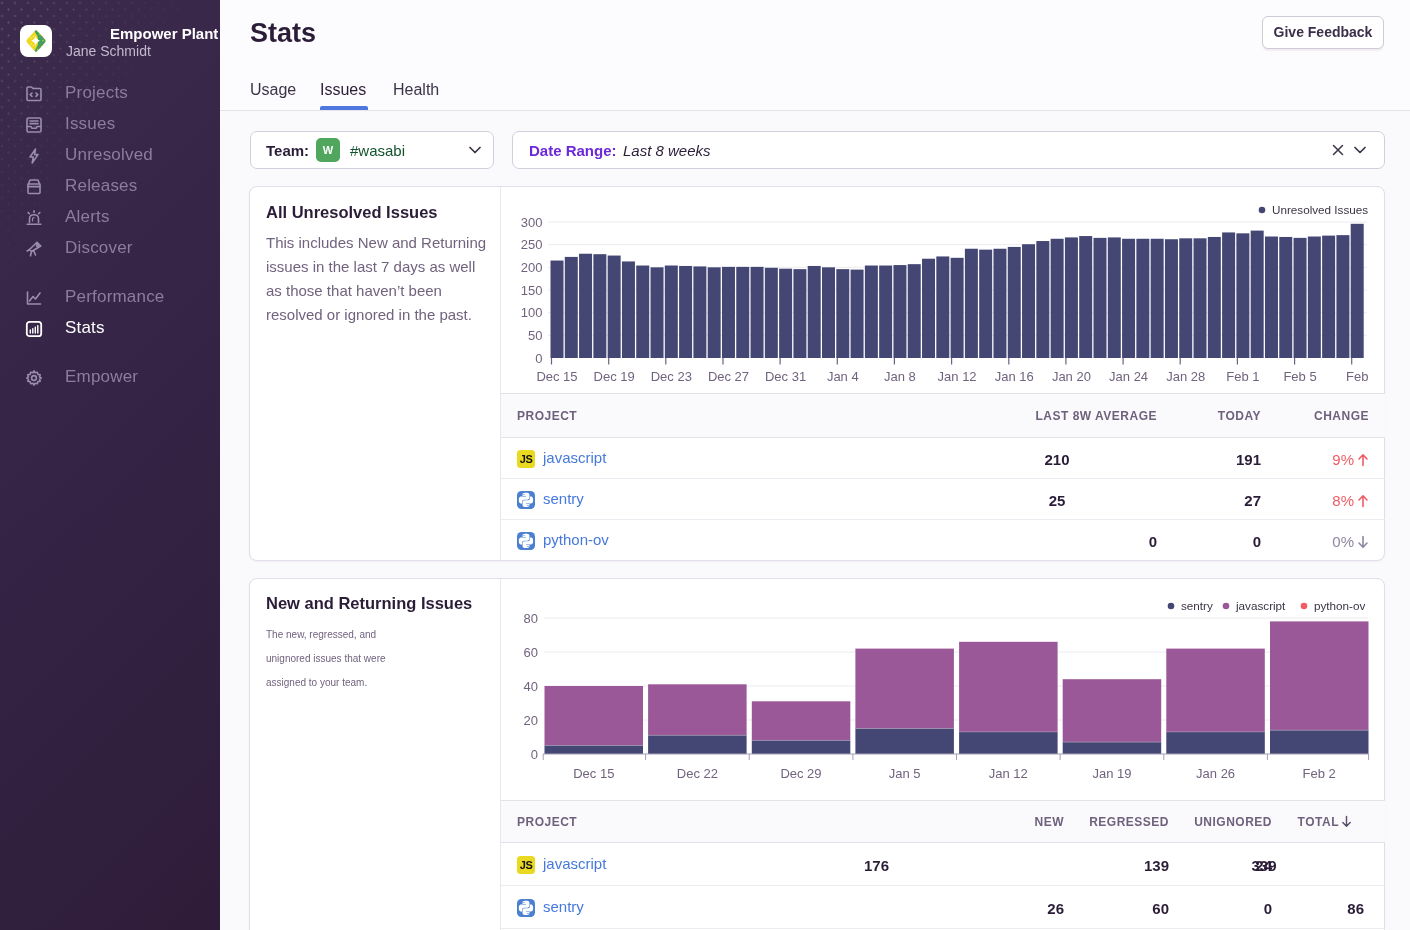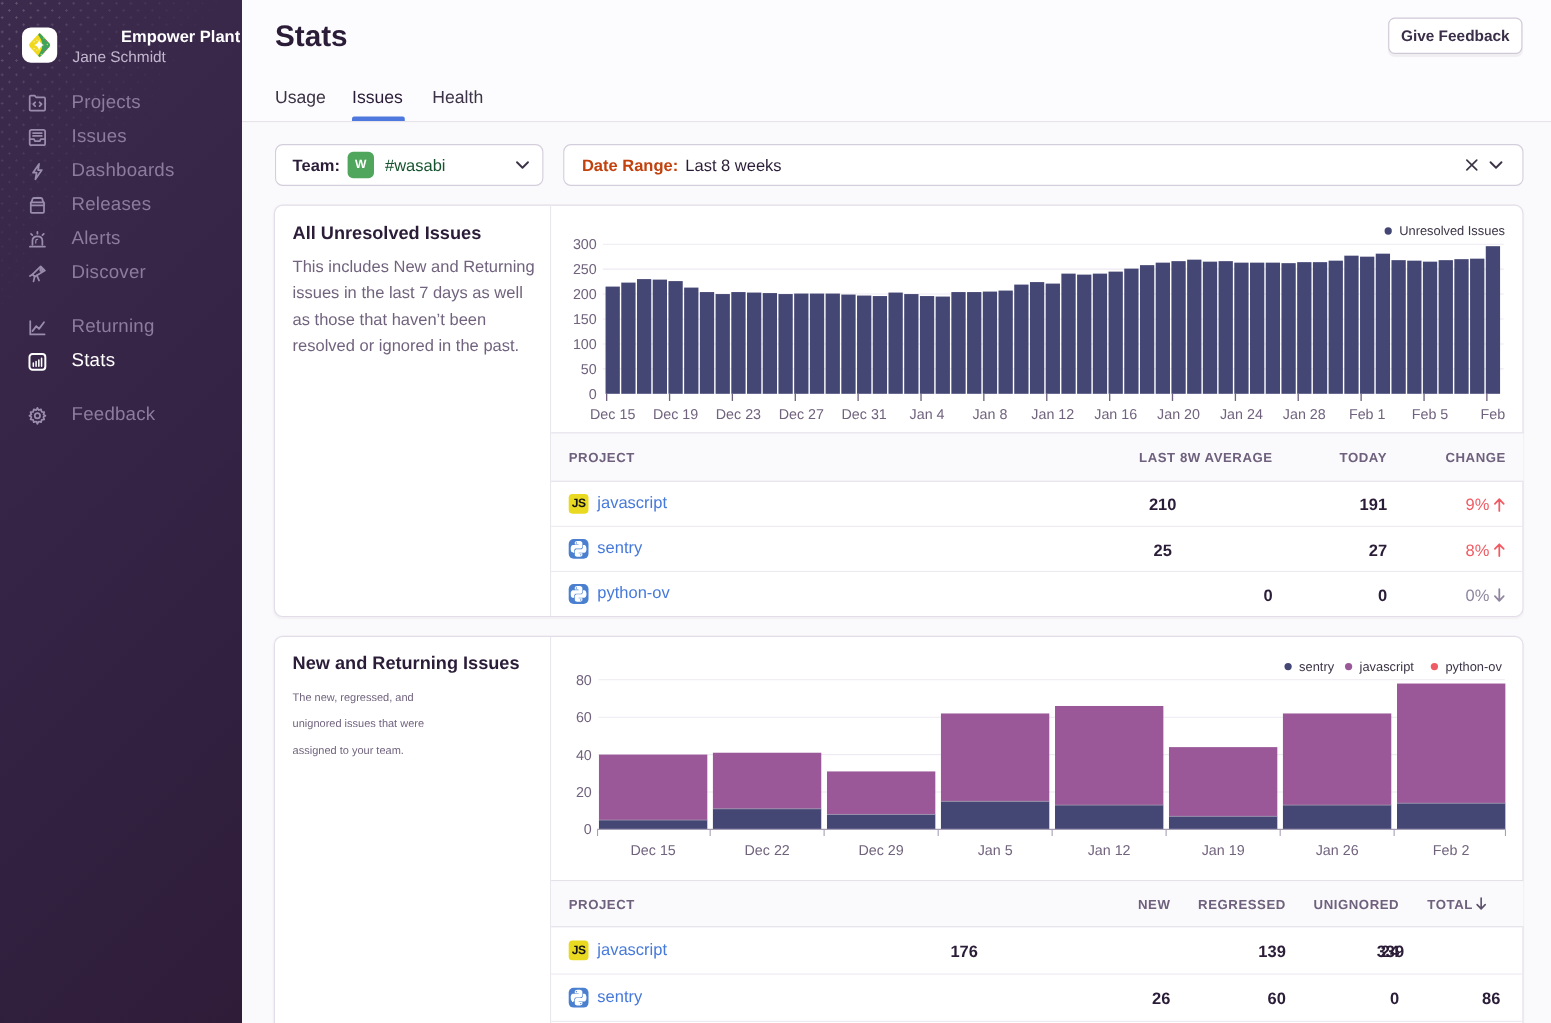--- a/index.html
+++ b/index.html
@@ -44,21 +44,21 @@
 <div style="position:absolute;left:65px;top:83px;font-size:17px;color:#8D7C9E;letter-spacing:0.2px">Projects</div>
 <div style="position:absolute;left:25px;top:116px;width:18px;height:18px"><svg width="18" height="18" viewBox="0 0 18 18">
         <rect x="2" y="2" width="14" height="14" rx="1.6" stroke="#9A8CAC" stroke-width="1.6" fill="none" stroke-linecap="round" stroke-linejoin="round"></rect>
         <path d="M2 10.5 L6 10.5 L6.8 12.2 L11.2 12.2 L12 10.5 L16 10.5" stroke="#9A8CAC" stroke-width="1.6" fill="none" stroke-linecap="round" stroke-linejoin="round"></path>
         <path d="M5 5 L13 5 M5 7.6 L13 7.6" stroke="#9A8CAC" stroke-width="1.6" fill="none" stroke-linecap="round" stroke-linejoin="round"></path>
       </svg></div>
 <div style="position:absolute;left:65px;top:114px;font-size:17px;color:#8D7C9E;letter-spacing:0.2px">Issues</div>
 <div style="position:absolute;left:25px;top:147px;width:18px;height:18px"><svg width="18" height="18" viewBox="0 0 18 18">
         <path d="M10.5 2 L5 10 L8.3 10 L7.2 16 L13 7.6 L9.6 7.6 Z" stroke="#9A8CAC" stroke-width="1.6" fill="none" stroke-linecap="round" stroke-linejoin="round"></path>
       </svg></div>
-<div style="position:absolute;left:65px;top:145px;font-size:17px;color:#8D7C9E;letter-spacing:0.2px">Dashboards</div>
+<div style="position:absolute;left:65px;top:145px;font-size:17px;color:#8D7C9E;letter-spacing:0.2px">Unresolved</div>
 <div style="position:absolute;left:25px;top:178px;width:18px;height:18px"><svg width="18" height="18" viewBox="0 0 18 18">
         <path d="M3 6 L15 6 L15 14.5 Q15 15.5 14 15.5 L4 15.5 Q3 15.5 3 14.5 Z" stroke="#9A8CAC" stroke-width="1.6" fill="none" stroke-linecap="round" stroke-linejoin="round"></path>
         <path d="M3.6 6 L4.6 2.8 Q4.8 2 5.8 2 L12.2 2 Q13.2 2 13.4 2.8 L14.4 6" stroke="#9A8CAC" stroke-width="1.6" fill="none" stroke-linecap="round" stroke-linejoin="round"></path>
         <path d="M3 8.6 L15 8.6" stroke="#9A8CAC" stroke-width="1.6" fill="none" stroke-linecap="round" stroke-linejoin="round"></path>
       </svg></div>
 <div style="position:absolute;left:65px;top:176px;font-size:17px;color:#8D7C9E;letter-spacing:0.2px">Releases</div>
 <div style="position:absolute;left:25px;top:209px;width:18px;height:18px"><svg width="18" height="18" viewBox="0 0 18 18">
         <path d="M4.5 13.5 L4.5 9.8 Q4.5 5.8 9 5.8 Q13.5 5.8 13.5 9.8 L13.5 13.5" stroke="#9A8CAC" stroke-width="1.6" fill="none" stroke-linecap="round" stroke-linejoin="round"></path>
         <path d="M2.2 15.3 L15.8 15.3" stroke="#9A8CAC" stroke-width="1.6" fill="none" stroke-linecap="round" stroke-linejoin="round"></path>
         <path d="M9 1.8 L9 3.4 M3.2 3.6 L4.4 4.8 M14.8 3.6 L13.6 4.8" stroke="#9A8CAC" stroke-width="1.6" fill="none" stroke-linecap="round" stroke-linejoin="round"></path>
@@ -68,52 +68,52 @@
 <div style="position:absolute;left:25px;top:240px;width:18px;height:18px"><svg width="18" height="18" viewBox="0 0 18 18">
         <path d="M12 2.2 L15.8 6 L6.5 11.5 L4.5 9.5 Z" stroke="#9A8CAC" stroke-width="1.6" fill="none" stroke-linecap="round" stroke-linejoin="round"></path>
         <path d="M4.5 9.5 L2.2 11 M6.5 11.5 L5.5 15.8 M8.5 10.3 L10.5 15" stroke="#9A8CAC" stroke-width="1.6" fill="none" stroke-linecap="round" stroke-linejoin="round"></path>
         <circle cx="12.6" cy="5.4" r="1.1" stroke="#9A8CAC" stroke-width="1.6" fill="none" stroke-linecap="round" stroke-linejoin="round"></circle>
       </svg></div>
 <div style="position:absolute;left:65px;top:238px;font-size:17px;color:#8D7C9E;letter-spacing:0.2px">Discover</div>
 <div style="position:absolute;left:25px;top:289px;width:18px;height:18px"><svg width="18" height="18" viewBox="0 0 18 18">
         <path d="M2.5 3 L2.5 15 L15.5 15" stroke="#9A8CAC" stroke-width="1.6" fill="none" stroke-linecap="round" stroke-linejoin="round"></path>
         <path d="M4.5 12 L8 7.5 L10.5 10 L15 4" stroke="#9A8CAC" stroke-width="1.6" fill="none" stroke-linecap="round" stroke-linejoin="round"></path>
       </svg></div>
-<div style="position:absolute;left:65px;top:287px;font-size:17px;color:#8D7C9E;letter-spacing:0.2px">Returning</div>
+<div style="position:absolute;left:65px;top:287px;font-size:17px;color:#8D7C9E;letter-spacing:0.2px">Performance</div>
 <div style="position:absolute;left:25px;top:320px;width:18px;height:18px"><svg width="18" height="18" viewBox="0 0 18 18">
         <rect x="1.8" y="1.8" width="14.4" height="14.4" rx="2.8" stroke="#fff" stroke-width="1.8" fill="none"></rect>
         <path d="M5.3 13 L5.3 10 M7.8 13 L7.8 8.6 M10.3 13 L10.3 7.2 M12.8 13 L12.8 5.6" stroke="#fff" stroke-width="1.4" stroke-linecap="round" fill="none"></path>
       </svg></div>
 <div style="position:absolute;left:65px;top:318px;font-size:17px;color:#FFFFFF;letter-spacing:0.2px">Stats</div>
 <div style="position:absolute;left:25px;top:369px;width:18px;height:18px"><svg width="18" height="18" viewBox="0 0 18 18">
         <circle cx="9" cy="9" r="2.4" stroke="#9A8CAC" stroke-width="1.6" fill="none" stroke-linecap="round" stroke-linejoin="round"></circle>
         <path d="M9 1.8 L10.1 3.8 L12.3 3.2 L12.9 5.4 L15.2 5.7 L14.5 7.9 L16.2 9 L14.5 10.1 L15.2 12.3 L12.9 12.6 L12.3 14.8 L10.1 14.2 L9 16.2 L7.9 14.2 L5.7 14.8 L5.1 12.6 L2.8 12.3 L3.5 10.1 L1.8 9 L3.5 7.9 L2.8 5.7 L5.1 5.4 L5.7 3.2 L7.9 3.8 Z" stroke="#9A8CAC" stroke-width="1.6" fill="none" stroke-linecap="round" stroke-linejoin="round"></path>
       </svg></div>
-<div style="position:absolute;left:65px;top:367px;font-size:17px;color:#8D7C9E;letter-spacing:0.2px">Feedback</div>
+<div style="position:absolute;left:65px;top:367px;font-size:17px;color:#8D7C9E;letter-spacing:0.2px">Empower</div>
 </div>
 
 <div class="abs" style="left:220px;top:0;width:1190px;height:111px;background:#FCFBFD;border-bottom:1px solid #E7E3EB;"></div>
 <div class="abs" style="left:250px;top:18px;font-size:27px;font-weight:bold;color:#2B1D38;">Stats</div>
 <div class="abs" style="left:1262px;top:16px;width:122px;height:33px;background:#fff;border:1px solid #D0C9D8;border-radius:6px;box-shadow:0 2px 1px rgba(43,34,51,0.06);text-align:center;line-height:31px;font-size:14px;font-weight:bold;color:#3A2E49;">Give Feedback</div>
 <div class="abs" style="left:250px;top:81px;font-size:16px;color:#3C3446;">Usage</div>
 <div class="abs" style="left:320px;top:81px;font-size:16px;color:#2B1D38;">Issues</div>
 <div class="abs" style="left:393px;top:81px;font-size:16px;color:#3C3446;">Health</div>
 <div class="abs" style="left:320px;top:106px;width:48px;height:4px;background:#4E78DE;border-radius:2px 2px 0 0;"></div>
 
 <div class="abs" style="left:250px;top:131px;width:244px;height:38px;background:#fff;border:1px solid #D4CEDC;border-radius:7px;"></div>
 <div class="abs" style="left:266px;top:142px;font-size:15px;font-weight:bold;color:#2B1D38;">Team:</div>
 <div class="abs" style="left:316px;top:138px;width:24px;height:24px;background:#4FA65C;border-radius:5px;text-align:center;line-height:24px;font-size:11px;font-weight:bold;color:#fff;">W</div>
 <div class="abs" style="left:350px;top:142px;font-size:15px;color:#14532d;">#wasabi</div>
 <svg class="abs" style="left:468px;top:144px" width="14" height="12" viewBox="0 0 14 12">
     <path d="M2 3.5 L7 8.5 L12 3.5" stroke="#3C3446" stroke-width="1.7" fill="none" stroke-linecap="round" stroke-linejoin="round"></path>
   </svg>
 
 <div class="abs" style="left:512px;top:131px;width:873px;height:38px;background:#fff;border:1px solid #D4CEDC;border-radius:7px;"></div>
-<div class="abs" style="left:529px;top:142px;font-size:15px;font-weight:bold;color:#c2410c;">Date Range:</div>
-<div class="abs" style="left:623px;top:142px;font-size:15px;color:#2B1D38;">Last 8 weeks</div>
+<div class="abs" style="left:529px;top:142px;font-size:15px;font-weight:bold;color:#6d28d9;">Date Range:</div>
+<div class="abs" style="left:623px;top:142px;font-size:15px;color:#2B1D38;font-style:italic;">Last 8 weeks</div>
 <svg class="abs" style="left:1331px;top:143px" width="14" height="14" viewBox="0 0 14 14">
     <path d="M2.5 2.5 L11.5 11.5 M11.5 2.5 L2.5 11.5" stroke="#3C3446" stroke-width="1.5" fill="none" stroke-linecap="round"></path>
   </svg>
 <svg class="abs" style="left:1353px;top:144px" width="14" height="12" viewBox="0 0 14 12">
     <path d="M2 3.5 L7 8.5 L12 3.5" stroke="#3C3446" stroke-width="1.7" fill="none" stroke-linecap="round" stroke-linejoin="round"></path>
   </svg>
 
 <div class="card" style="left:249px;top:186px;width:1136px;height:375px;"></div>
 <div class="abs" style="left:500px;top:187px;width:1px;height:373px;background:#EAE6EE;"></div>
 <div class="abs" style="left:266px;top:203px;font-size:16.5px;font-weight:bold;color:#2B1D38;">All Unresolved Issues</div>

